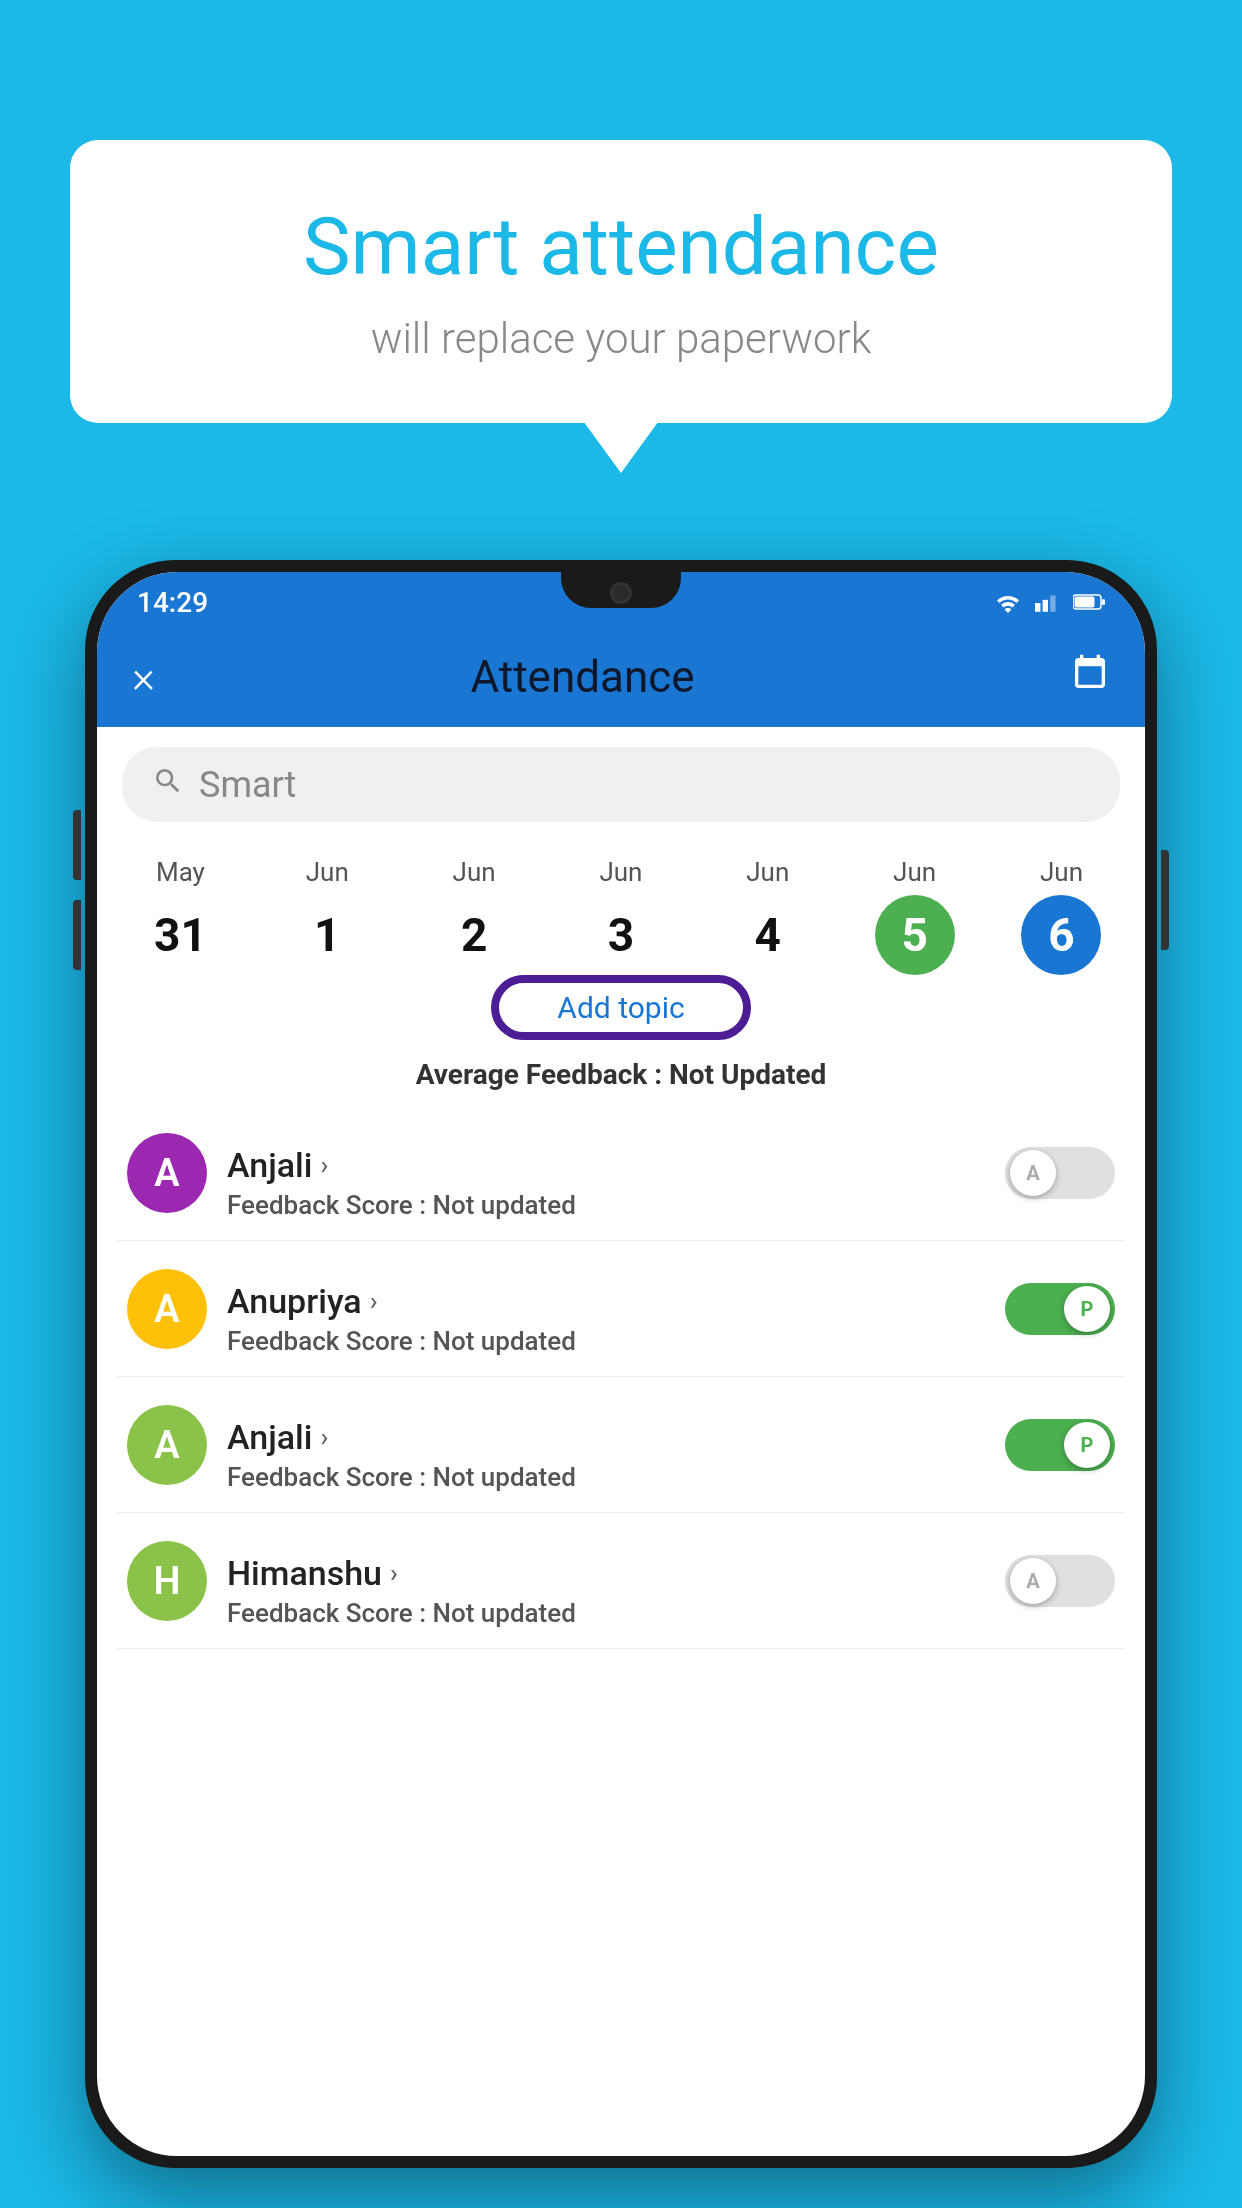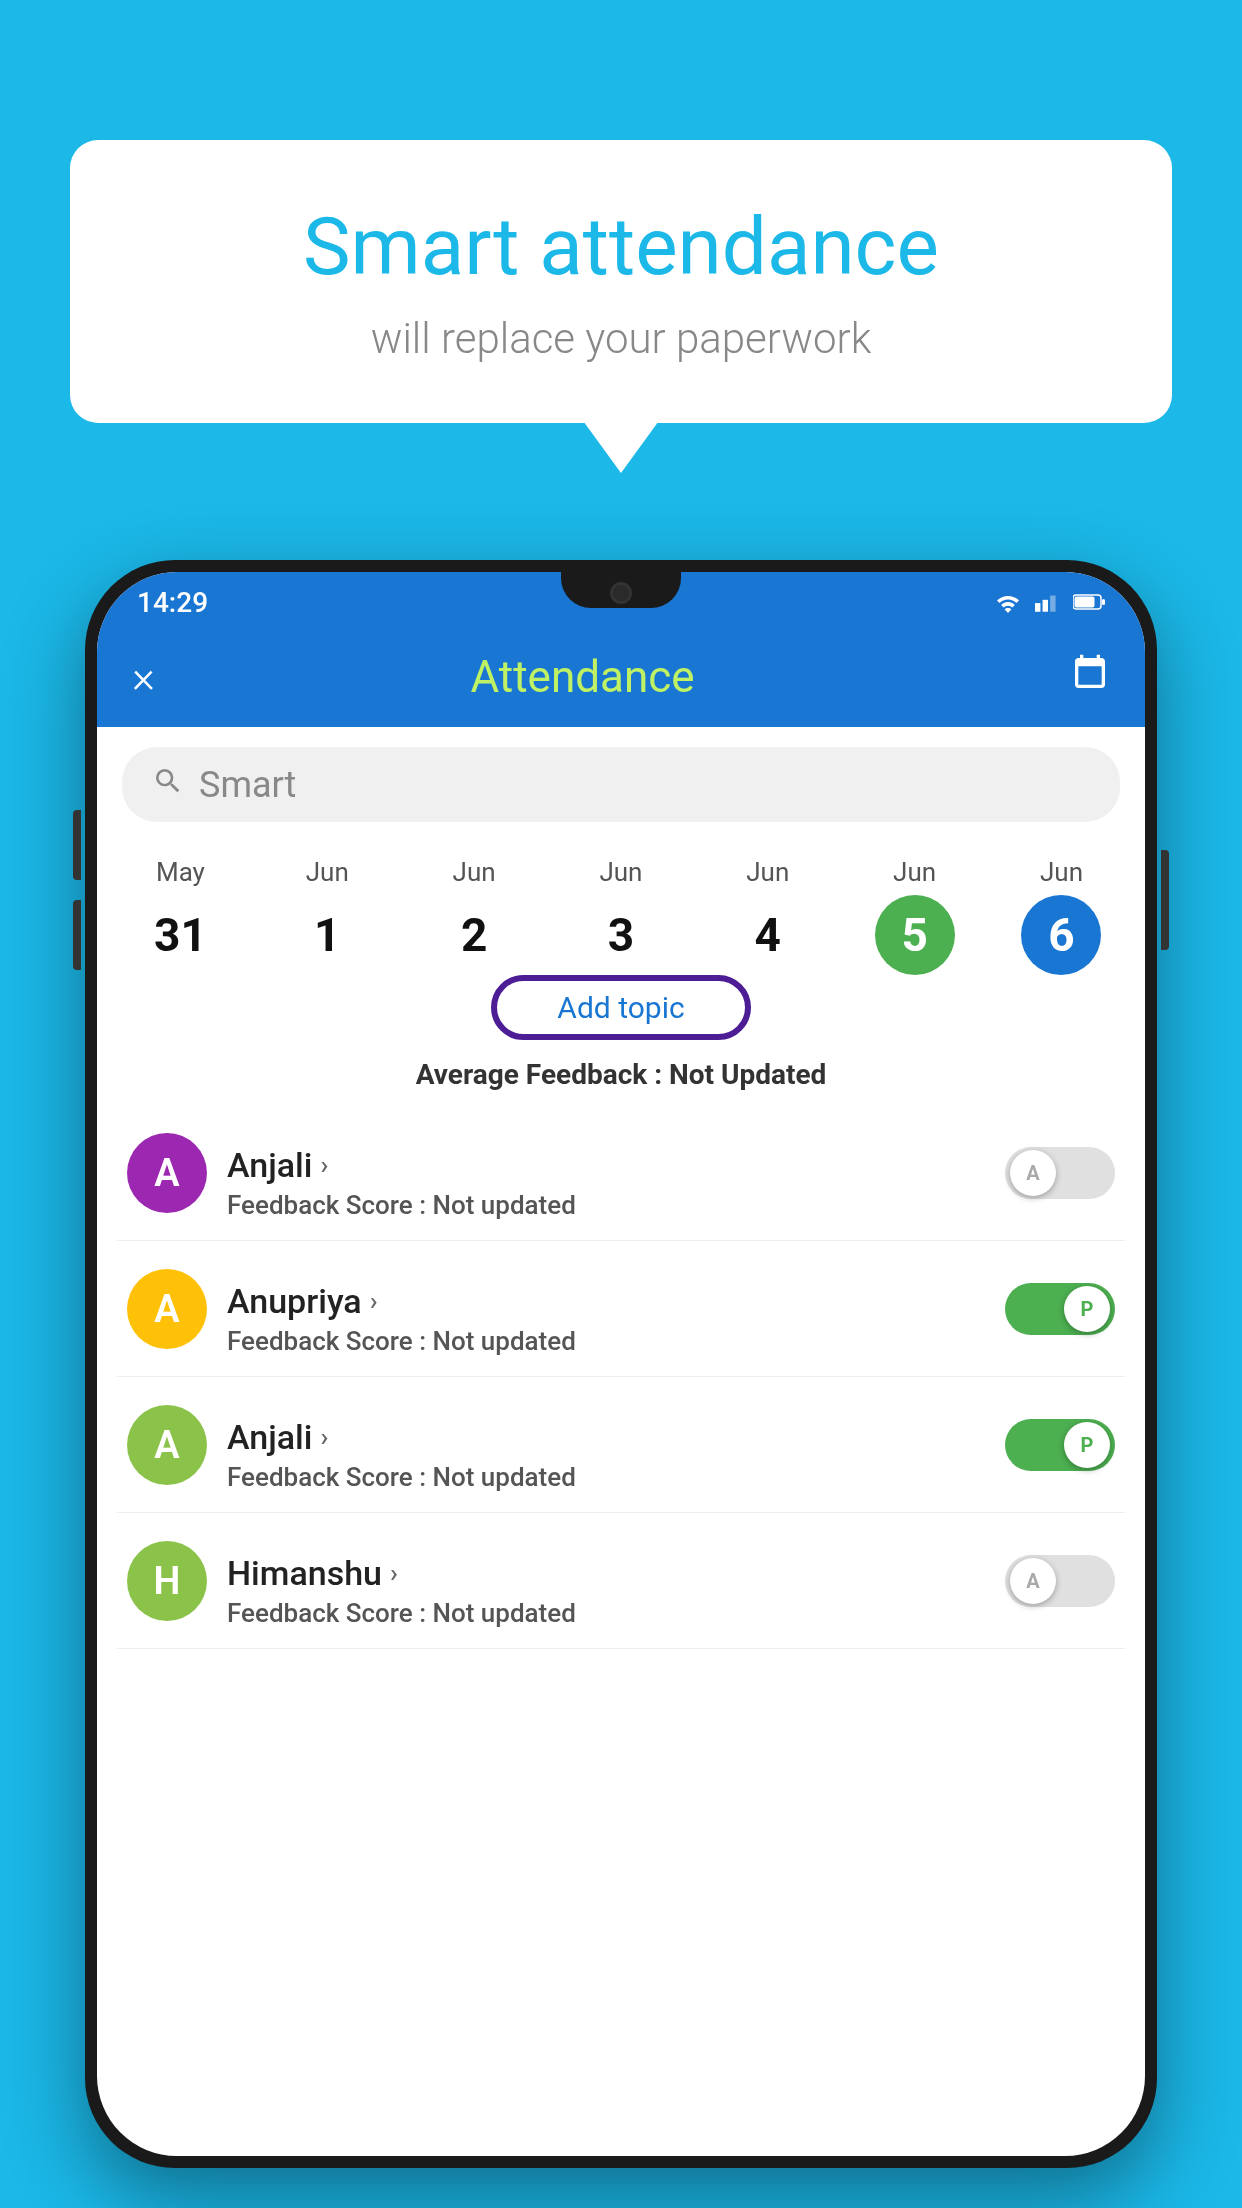--- a/index.html
+++ b/index.html
@@ -121,21 +121,21 @@
     
     .app-bar {
       height: 100px;
       background: #1976D2;
       display: flex;
       align-items: center;
       padding: 0 35px;
       gap: 30px;
     }
     .app-bar-title {
-      color: #bef264;
+      color: #0f172a;
       font-size: 44px;
       font-weight: 400;
       flex: 1;
       text-align: center;
       margin-right: 60px;
     }
     .app-bar-close {
       color: white;
       font-size: 44px;
       font-weight: 300;
@@ -210,21 +210,21 @@
     }
 
     
     .add-topic-btn {
       display: flex;
       align-items: center;
       justify-content: center;
       margin: 0 auto;
       width: 260px;
       height: 65px;
-      border: 6px solid #4c1d95;
+      border: 8px solid #4c1d95;
       border-radius: 35px;
       color: #1976D2;
       font-size: 30px;
       cursor: pointer;
     }
 
     
     .avg-feedback {
       text-align: center;
       margin: 18px 0 14px;

